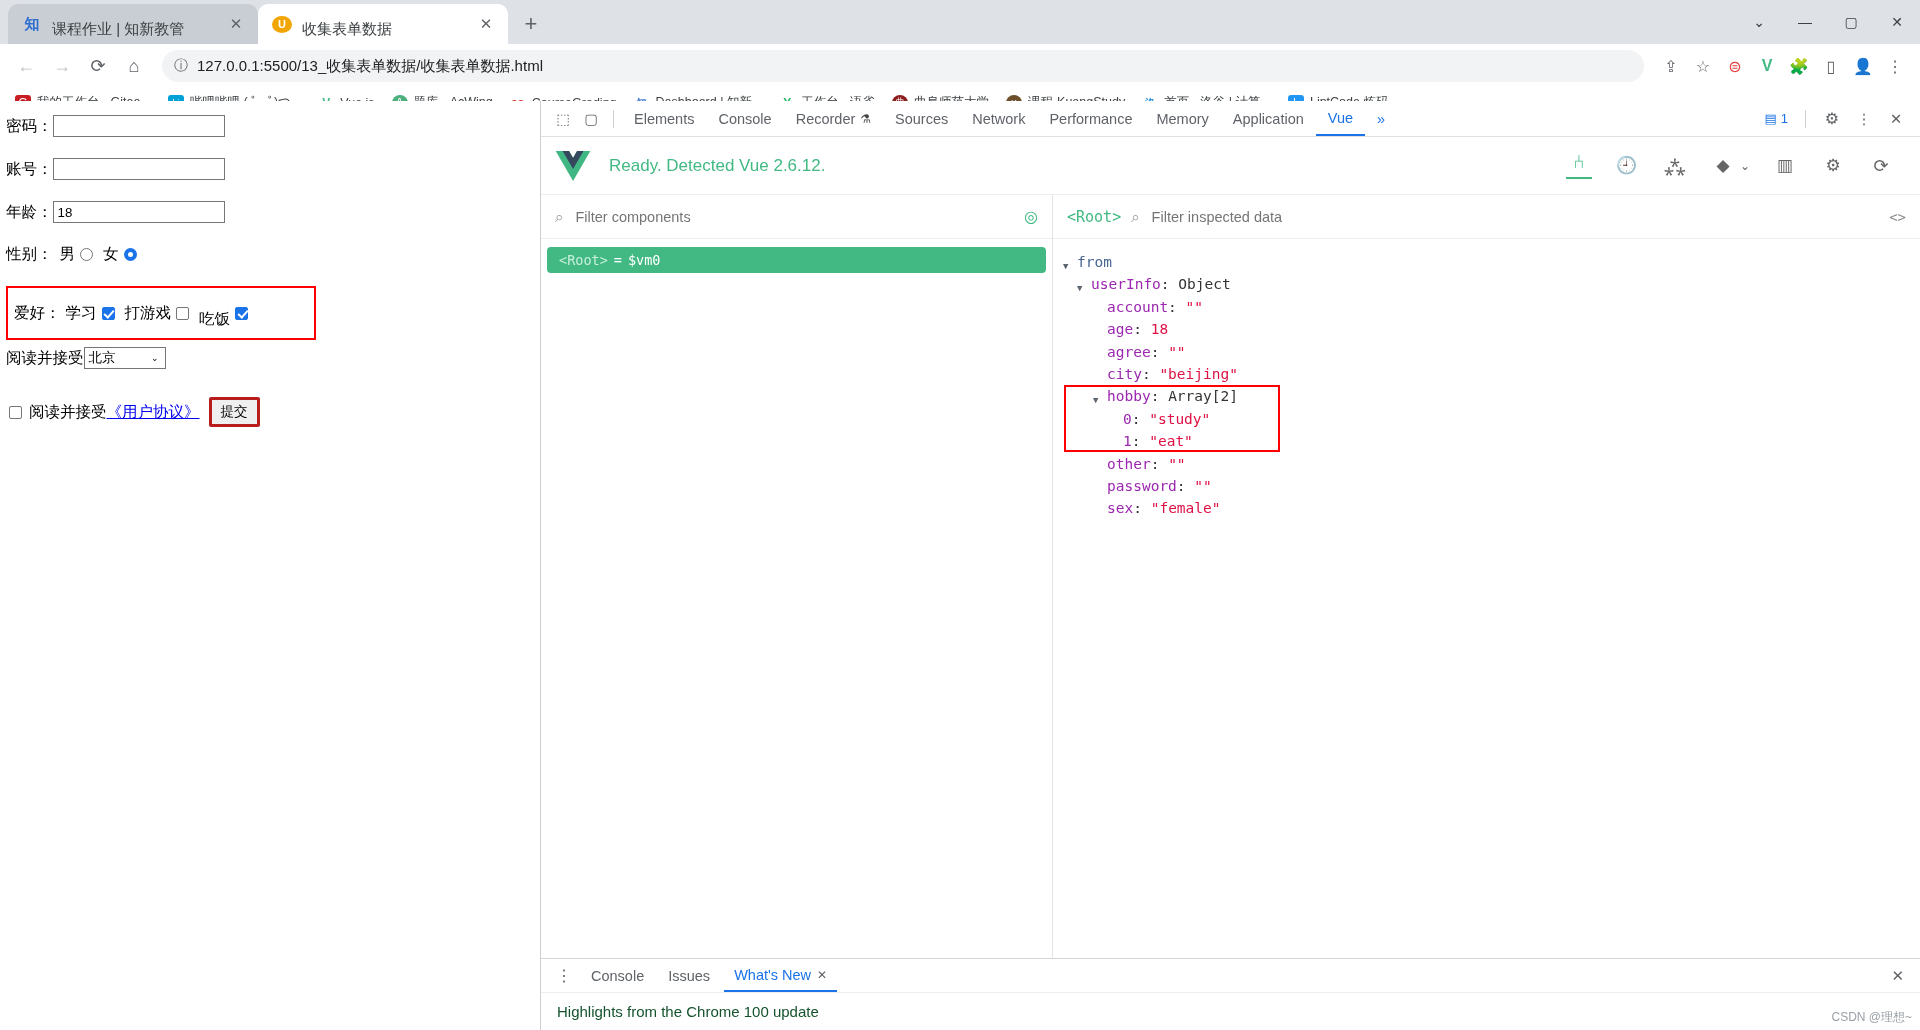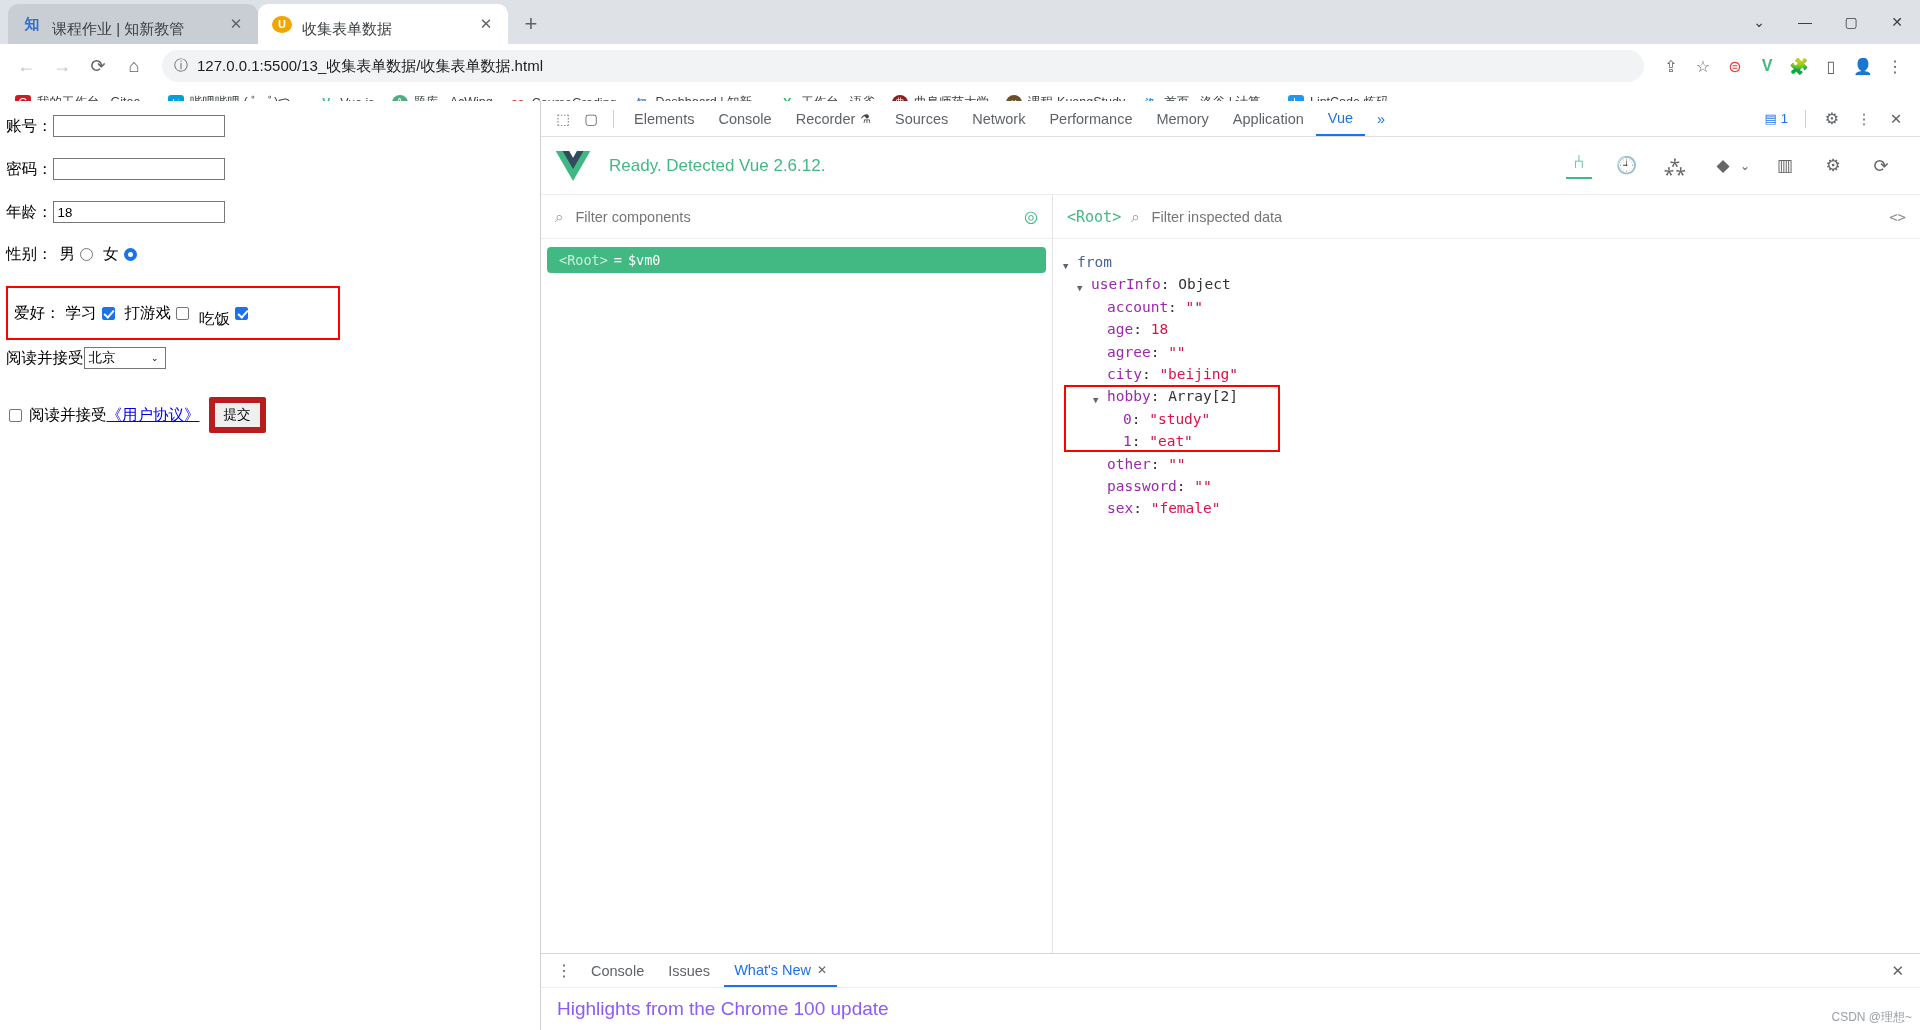--- a/index.html
+++ b/index.html
@@ -54,27 +54,27 @@
   .frow { display:flex; align-items:center; margin-bottom:21px; }
   .flabel { white-space:nowrap; }
   .ftext { height:22px; border:1px solid #767676; background:#fff; font-size:13.3px; padding:1px 4px; font-family:"Liberation Sans",sans-serif; }
   .radio, .cbox { width:13px; height:13px; margin:0 4px 0 5px; vertical-align:middle; }
   .radio { border-radius:50%; border:1px solid #767676; display:inline-block; background:#fff; }
   .radio.on { border:none; background:#1a73e8; position:relative; }
   .radio.on::after { content:""; position:absolute; left:4px; top:4px; width:5px; height:5px; border-radius:50%; background:#fff; }
   .cbox { border:1px solid #767676; display:inline-block; background:#fff; border-radius:2px; }
   .cbox.on { background:#1a73e8; border-color:#1a73e8; position:relative; }
   .cbox.on::after { content:""; position:absolute; left:3.5px; top:0.5px; width:4px; height:8px; border:solid #fff; border-width:0 2px 2px 0; transform:rotate(42deg); }
-  .hobby-box { border:2px solid #f00; padding:8px 10px 8px 6px; width:334px; margin-bottom:7px; }
+  .hobby-box { border:2px solid #f00; padding:8px 10px 8px 6px; width:310px; margin-bottom:7px; }
   .sel { height:22px; border:1px solid #767676; background:#fff; font-size:13.5px; padding:1px 18px 1px 4px; width:82px; position:relative; display:inline-flex; align-items:center; font-family:"DejaVu Sans",sans-serif; }
   .sel .caret { position:absolute; right:6px; font-size:9px; color:#000; }
   .ta { width:174px; height:40px; border:1px solid #767676; background:#fff; position:relative; }
   .ta .grip { position:absolute; right:1px; bottom:0px; font-size:10px; color:#777; transform:rotate(0deg);}
   .agree-link { color:#00e; text-decoration:underline; }
-  .subbtn { margin-left:9px; border:6px solid #b91c1c; background:#efefef; padding:3px 9px; font-size:13.5px; border-radius:2px; font-family:"DejaVu Sans",sans-serif; }
+  .subbtn { margin-left:9px; border:3px solid #b91c1c; background:#efefef; padding:3px 9px; font-size:13.5px; border-radius:2px; font-family:"DejaVu Sans",sans-serif; }
 
   
   .devtools { position:absolute; left:540px; top:101px; width:1380px; height:929px; background:#fff; border-left:1px solid #cfcfcf; display:flex; flex-direction:column; }
   .dt-tabs { height:36px; display:flex; align-items:center; border-bottom:1px solid #e0e0e0; background:#fff; padding-left:8px; font-size:14.5px; color:#5f6368; }
   .dt-ico { width:28px; height:28px; display:flex; align-items:center; justify-content:center; color:#5f6368; }
   .dt-divider { width:1px; height:18px; background:#d0d0d0; margin:0 8px; }
   .dt-tab { padding:0 12px; height:35px; display:flex; align-items:center; white-space:nowrap; gap:5px; }
   .dt-tab.active { color:#1a73e8; border-bottom:2px solid #1a73e8; font-weight:400; }
   .dt-right { margin-left:auto; display:flex; align-items:center; gap:4px; padding-right:10px; }
   .badge { display:flex; align-items:center; gap:4px; color:#1a73e8; font-size:13px; padding:2px 5px; }
@@ -112,21 +112,21 @@
   .ind2 { padding-left:44px; }
   .ind3 { padding-left:60px; }
   .hl-box { position:absolute; border:2px solid #f00; pointer-events:none; }
 
   .drawer { height:auto; border-top:1px solid #d5d5d5; background:#fff; }
   .drawer-tabs { height:34px; display:flex; align-items:center; gap:4px; padding:0 10px; font-size:14.5px; color:#5f6368; border-bottom:1px solid #eee; }
   .dmore { width:26px; display:flex; align-items:center; justify-content:center; font-size:16px; }
   .dtab { padding:0 10px; height:33px; display:flex; align-items:center; gap:6px; }
   .dtab.active { color:#1a73e8; border-bottom:2px solid #1a73e8; }
   .dclose { margin-left:auto; font-size:15px; color:#5f6368; padding-right:6px; }
-  .drawer-content { padding:10px 16px; font-size:19px; color:#8b5cf6; }
+  .drawer-content { padding:10px 16px; font-size:15px; color:#14532d; }
   .watermark { position:absolute; right:8px; bottom:4px; font-size:12px; color:#9aa0a6; }
 </style>
 </head>
 <body>
 
 <div class="chrome">
 
   <div class="tabstrip">
     <div class="tab inactive">
       <span class="favicon" style="color:#2f6fd0;font-weight:bold;">知</span>
@@ -214,27 +214,27 @@
         <span>LintCode 炼码</span>
       </div>
     <div class="bm-overflow">»</div>
   </div>
 </div>
 
 <div class="viewport">
   <div class="form">
 
     <div class="frow">
+      <span class="flabel">密码：</span>
+      <input class="ftext" type="password" style="width: 172px;" value="">
+    </div>
+
+    <div class="frow">
       <span class="flabel">账号：</span>
       <input class="ftext" style="width: 172px;" value="">
-    </div>
-
-    <div class="frow">
-      <span class="flabel">密码：</span>
-      <input class="ftext" type="password" style="width: 172px;" value="">
     </div>
 
     <div class="frow">
       <span class="flabel">年龄：</span>
       <input class="ftext" style="width: 172px;" value="18">
     </div>
 
     <div class="frow">
       <span class="flabel">性别：</span>
       <span style="margin-left:7px;">男</span>

